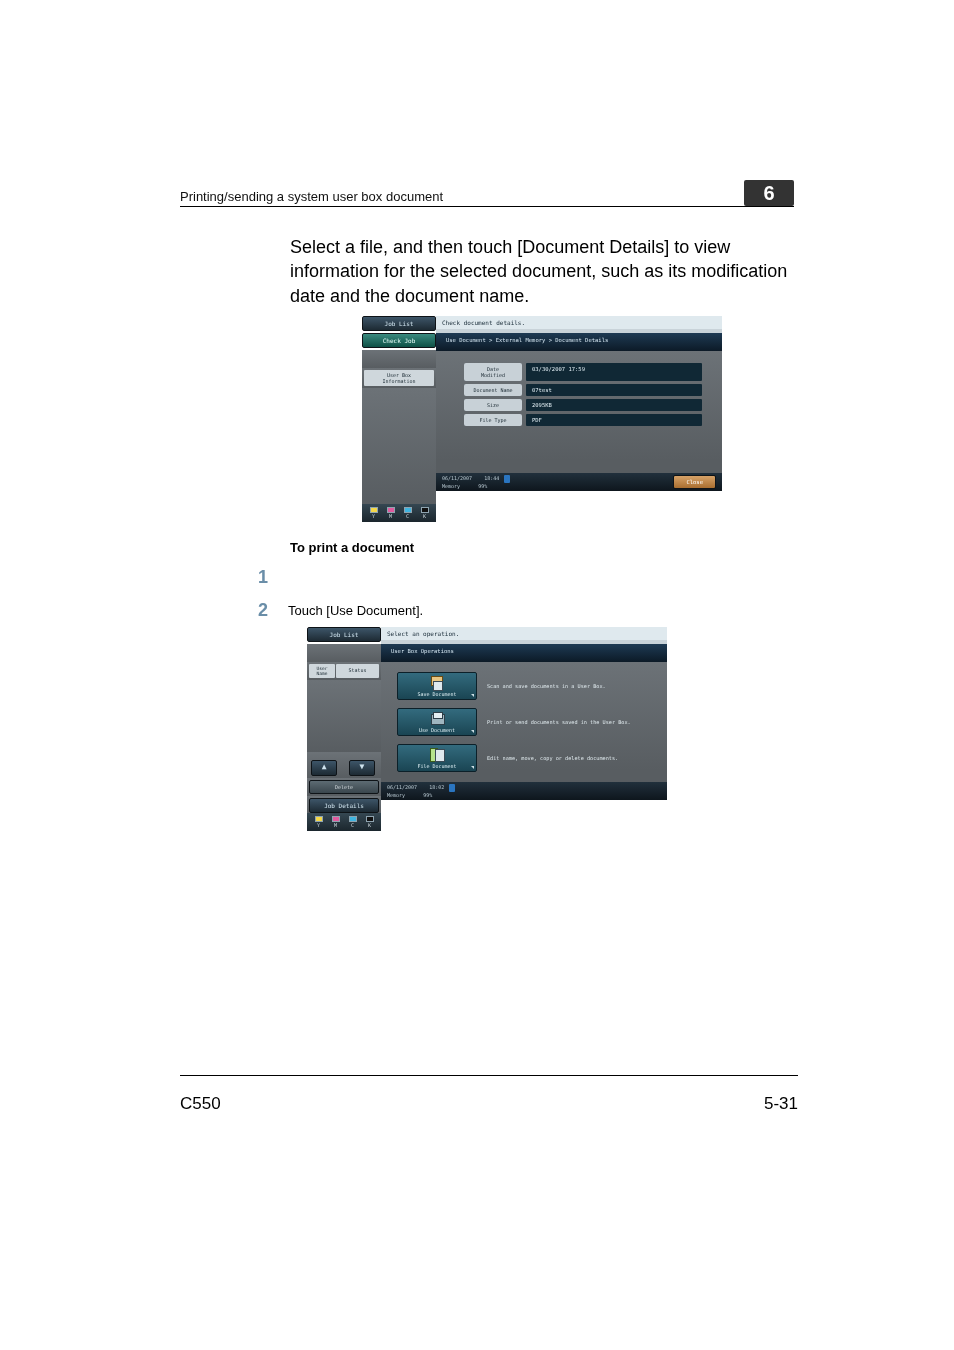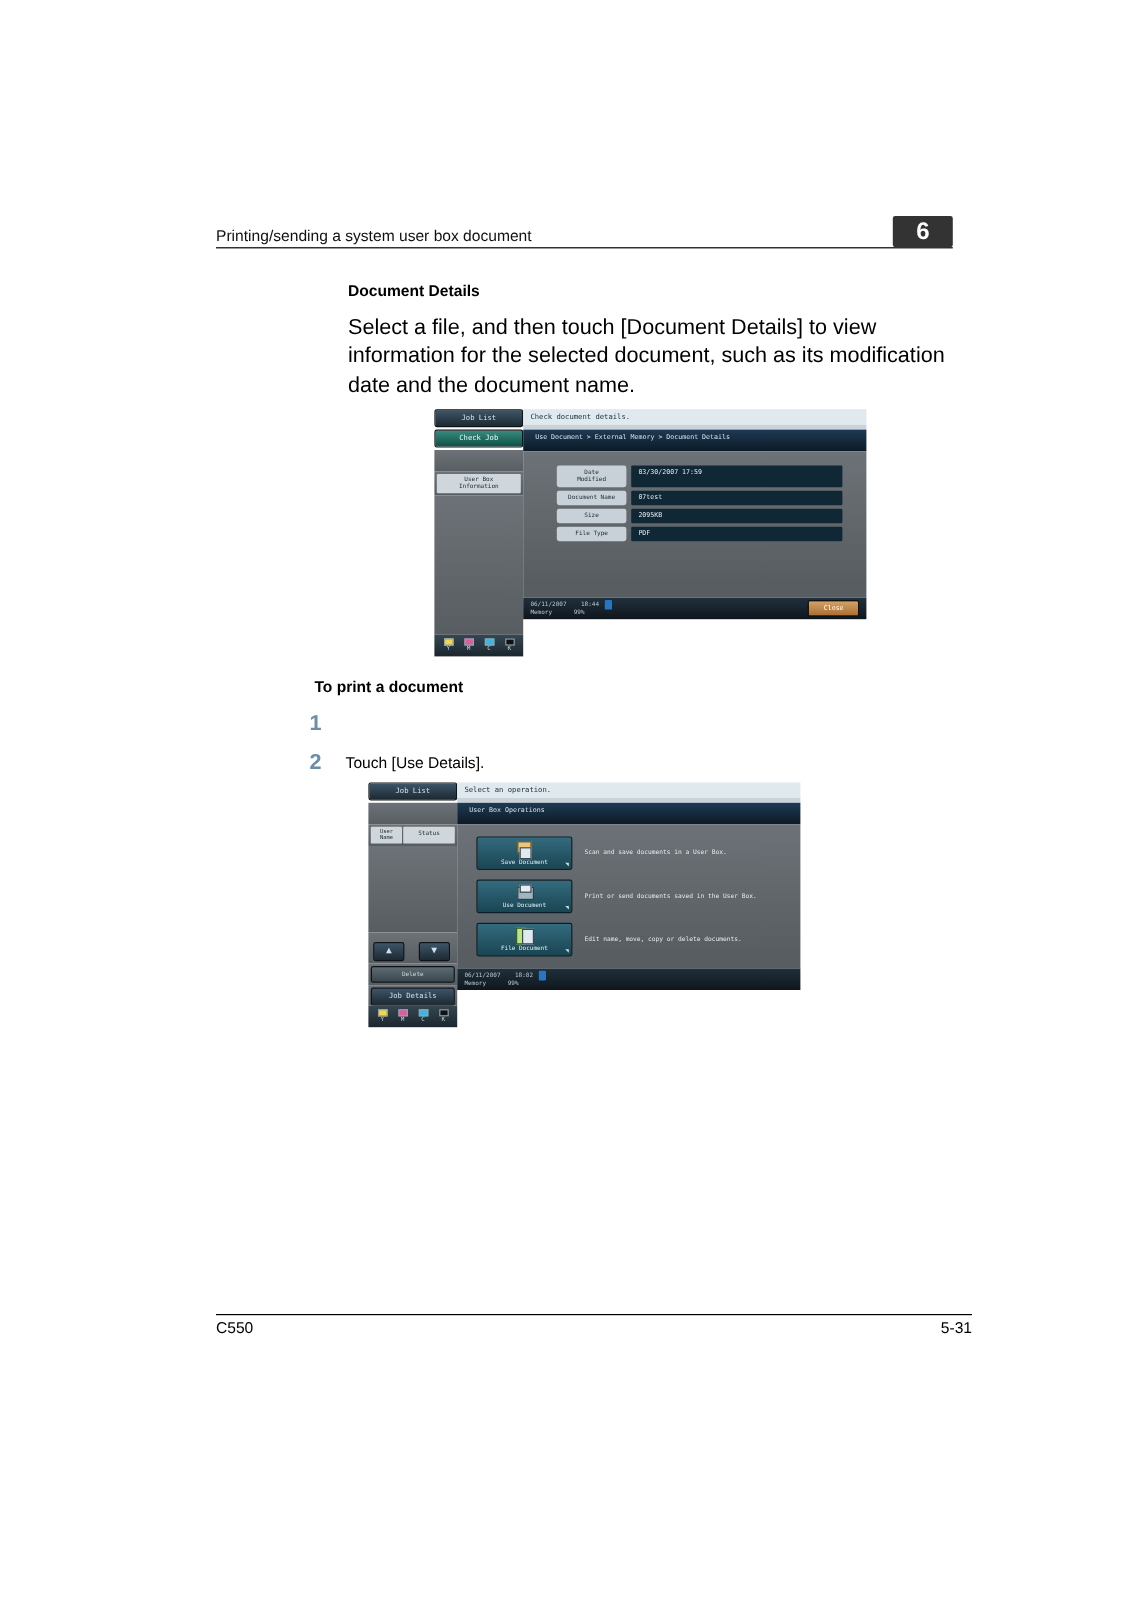--- a/index.html
+++ b/index.html
@@ -69,27 +69,27 @@
     font-size: 13px;
     line-height: 1.45;
     padding-top: 2px;
   }
   .step-body .sub {
     margin-top: 4px;
   }
   .footer {
     position: absolute;
     left: 180px;
-    right: 144px;
+    right: 156px;
     bottom: 130px;
     border-top: 1px solid #000;
     display: flex;
     justify-content: space-between;
-    font-size: 13px;
-    padding-top: 3px;
+    font-size: 17px;
+    padding-top: 18px;
   }
 
   
   .shot {
     width: 360px;
     margin: 6px auto 18px auto;
     font-family: "Lucida Console", monospace;
   }
   .s-btn {
     background: linear-gradient(#3d5568, #1d2a33);
@@ -274,21 +274,20 @@
 <body>
 
 <div class="page">
 
   <div class="header-line">
     <span class="header-title">Printing/sending a system user box document</span>
     <span class="chapter-badge">6</span>
   </div>
 
   <div class="body-block">
-    <div class="h3">Document Details</div>
     <div class="para">Select a file, and then touch [Document Details] to view information for the selected document, such as its modification date and the document name.</div>
 
     <div class="shot clearfix">
       <div style="display:flex;">
 
         <div style="width:74px;">
           <div class="s-btn">Job List</div>
           <div class="s-btn active">Check Job</div>
           <div style="height:18px;background:linear-gradient(#6c7277,#585d61);"></div>
           <div style="background:linear-gradient(#6c7277,#585d61);padding:2px;">
@@ -351,32 +350,32 @@
               &nbsp;&nbsp;&nbsp;&nbsp;
               <span>99%</span>
             </div>
             <span class="pill orange" style="padding:3px 12px;font-size:5.5px;">Close</span>
           </div>
         </div>
       </div>
     </div>
   </div>
 
-  <div style="margin-left:82px;margin-top:18px;">
+  <div style="margin-left:110px;margin-top:18px;">
     <div style="font-size:13px;font-weight:bold;margin-bottom:12px;">To print a document</div>
   </div>
 
   <div class="step-row" style="margin-left:78px;">
     <div class="step-num">1</div>
   </div>
 
   <div class="step-row" style="margin-left:78px;margin-top:12px;">
     <div class="step-num">2</div>
     <div class="step-body">
-      <div>Touch [Use Details].</div>
+      <div>Touch [Use Document].</div>
     </div>
   </div>
 
   <div class="shot clearfix" style="margin-top:6px;">
     <div style="display:flex;">
 
       <div style="width:74px;">
         <div class="s-btn">Job List</div>
         <div style="height:18px;background:linear-gradient(#6c7277,#585d61);"></div>
         <div style="background:linear-gradient(#6c7277,#585d61);padding:2px;">

